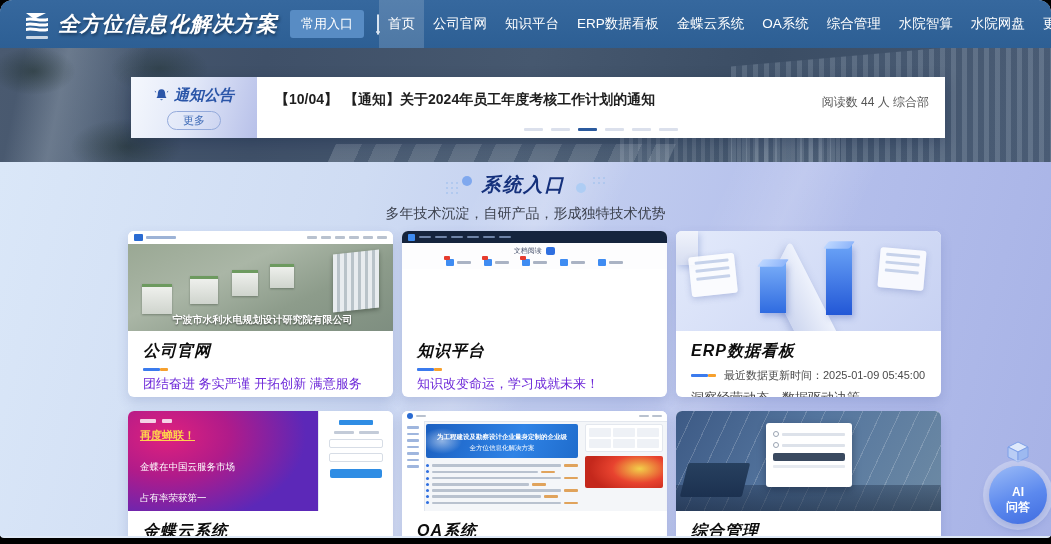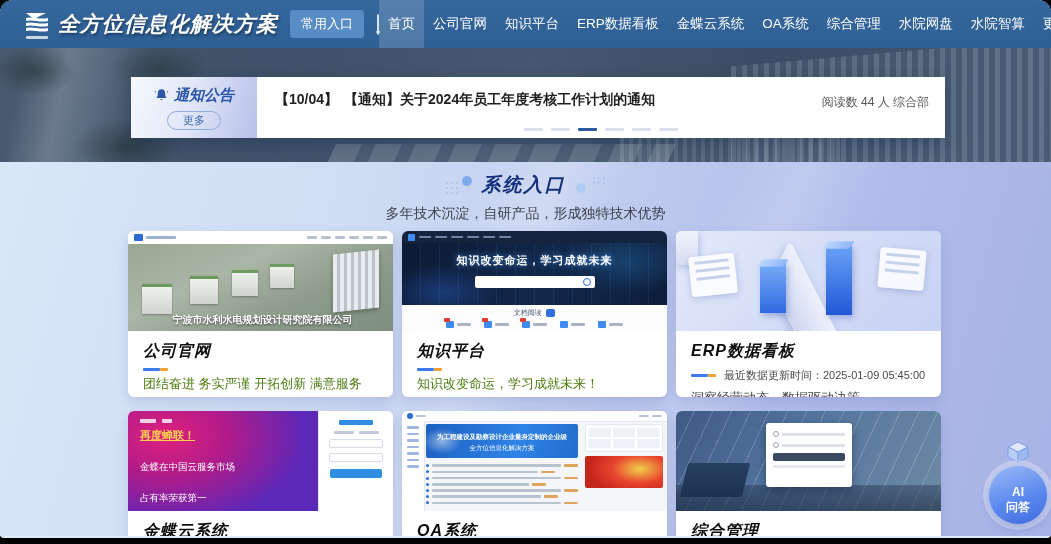--- a/index.html
+++ b/index.html
@@ -57,21 +57,21 @@
   .sec-sub{margin-top:7px;font-size:14px;color:#3c414d;}
 
   .cards{position:absolute;left:128px;top:69px;display:grid;grid-template-columns:repeat(3,265px);grid-auto-rows:166px;column-gap:9px;row-gap:14px;}
   .card{background:#fff;border-radius:6px;overflow:hidden;box-shadow:0 5px 12px rgba(60,80,150,.18);cursor:pointer;position:relative;}
   .thumb{position:relative;height:100px;overflow:hidden;}
   .card-body{padding:10px 15px 0;}
   .card-title{font-size:16px;font-weight:bold;font-style:italic;color:#0d0d0d;letter-spacing:1px;}
   .dash-row{display:flex;align-items:center;margin-top:6px;gap:0;}
   .dash-blue{width:17px;height:3px;background:#3b7bed;border-radius:1px;}
   .dash-orange{width:8px;height:3px;background:#f6a02d;border-radius:1px;}
-  .card-desc{margin-top:4px;font-size:13px;color:#4d7c0f;}
+  .card-desc{margin-top:4px;font-size:13px;color:#6d28d9;}
   .erp-meta{font-size:11px;color:#4a4a4a;margin-left:8px;white-space:nowrap;}
   .erp-meta-row{display:flex;align-items:center;margin-top:6px;}
   .erp-desc{margin-top:6px;font-size:13px;color:#454545;}
 
   
   .t1-nav{height:13px;background:#fff;display:flex;align-items:center;padding:0 6px;gap:3px;}
   .t1-logo{width:9px;height:7px;background:#2a6bd2;border-radius:1px;}
   .t1-line{width:30px;height:3px;background:#9db3d6;border-radius:1px;}
   .t1-menu{margin-left:auto;display:flex;gap:4px;}
   .t1-menu i{width:10px;height:2.5px;background:#b9c2cf;border-radius:1px;}
@@ -195,22 +195,22 @@
     <div class="tablet-icon"></div>
 
     <div class="nav">
       <span class="nav-item active">首页</span>
       <span class="nav-item">公司官网</span>
       <span class="nav-item">知识平台</span>
       <span class="nav-item">ERP数据看板</span>
       <span class="nav-item">金蝶云系统</span>
       <span class="nav-item">OA系统</span>
       <span class="nav-item">综合管理</span>
+      <span class="nav-item">水院智算</span>
       <span class="nav-item">水院网盘</span>
-      <span class="nav-item">水院智算</span>
       <span class="nav-item">更多</span>
     </div>
 
     <div class="user-pill"></div>
   </div>
 
   <div class="hero">
     <div class="hero-road"></div>
     <div class="hero-trees"></div>
     <div class="hero-bldg-r"></div>
@@ -326,26 +326,20 @@
         <div class="thumb">
           <div class="t2-nav">
                 <span class="lg"></span>
                 <i></i>
                 <i></i>
                 <i></i>
                 <i></i>
                 <i></i>
                 <i></i>
               </div>
-          <div class="t2-banner">
-            <div class="t2-headline">知识改变命运，学习成就未来</div>
-            <div class="t2-search">
-                  <i></i>
-                </div>
-          </div>
           <div class="t2-strip">
             <div class="t2-badge-row">
                   <span>文档阅读</span>
                   <span class="t2-badge">&nbsp;&nbsp;</span>
                 </div>
             <div class="t2-icons">
               <span class="t2-ic hot">
                     <b></b>
                     <i></i>
                   </span>

